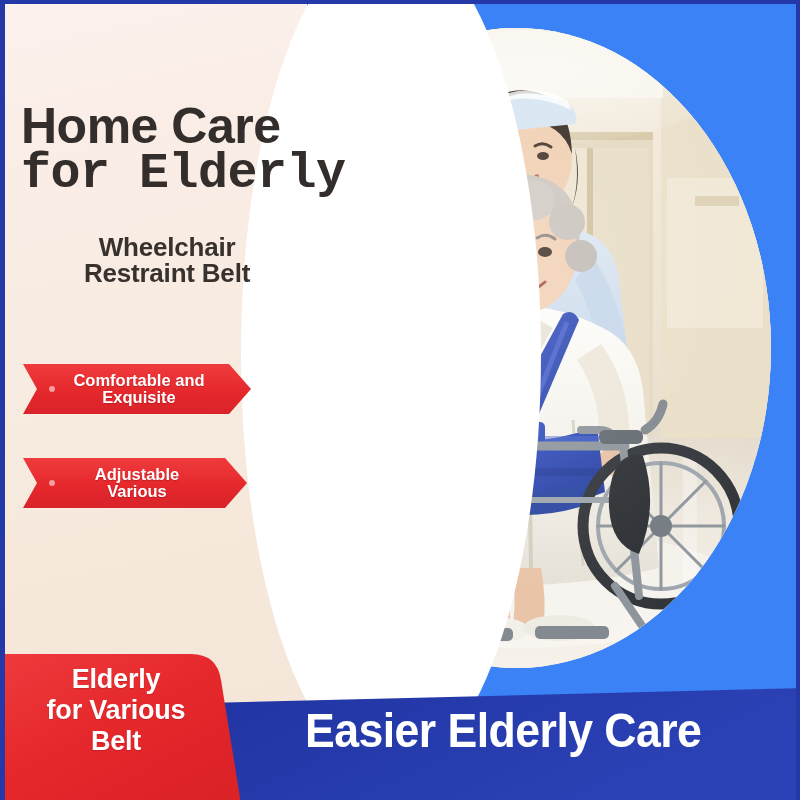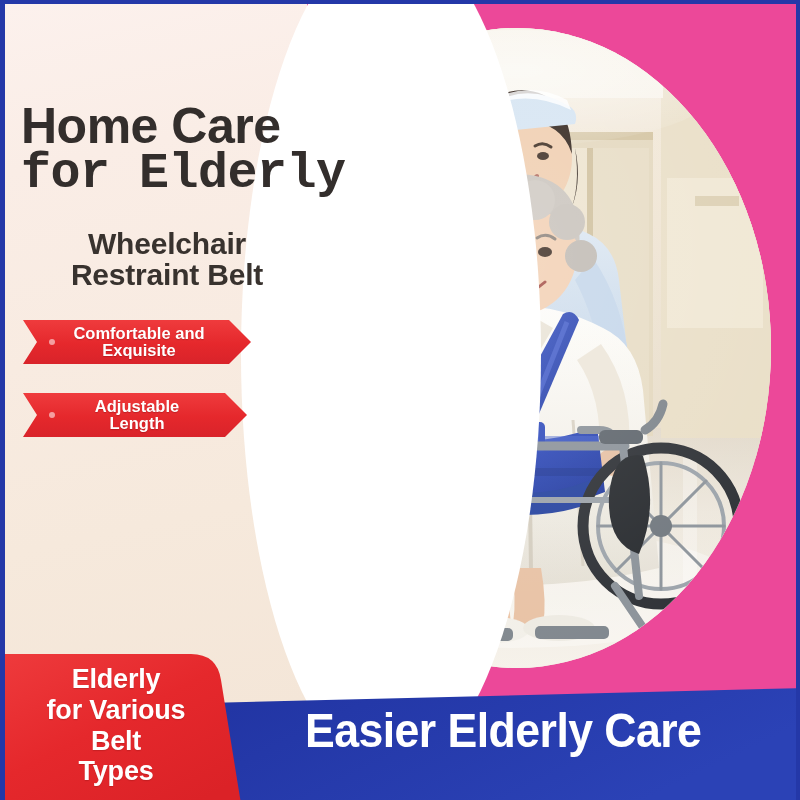--- a/index.html
+++ b/index.html
@@ -8,21 +8,21 @@
     font-family:"Liberation Sans","DejaVu Sans",sans-serif;
     -webkit-font-smoothing:antialiased;
   }
 
   
   #ad{
     position:relative;
     width:800px;
     height:800px;
     overflow:hidden;
-    background:#ec4899;
+    background:#3b82f6;
     box-sizing:border-box;
     border-left:5px solid #2438A8;
     border-top:4px solid #2438A8;
     border-right:4px solid #2438A8;
     border-bottom:0;
   }
 
   
   .left-panel{
     position:absolute;
@@ -63,58 +63,59 @@
     color:#332E2C;
     font-weight:bold;
     font-size:50px;
     line-height:0.96;
     letter-spacing:-0.5px;
   }
   .headline .l2{display:block;font-family:Liberation Mono, monospace;}
 
   .subhead{
     position:absolute;
-    left:22px; top:200px;
+    left:22px; top:208px;
     width:280px;
     z-index:6;
     color:#38322E;
     font-weight:bold;
-    font-size:30px;
+    font-size:26px;
     line-height:1.03;
     letter-spacing:-0.2px;
     text-align:center;
   }
   .subhead .s2{display:block;text-align:center;}
 
   
   .features{
     position:absolute;
     left:18px; top:316px;
     z-index:6;
   }
   .ribbon{
     position:relative;
-    height:44px;
+    height:50px;
     margin-bottom:29px;
     background:linear-gradient(180deg,#EF3B3D 0%,#E5282C 55%,#D9232A 100%);
     color:#FFFFFF;
     display:flex;
     align-items:center;
     justify-content:center;
     box-sizing:border-box;
     padding-left:30px;
     padding-right:26px;
     font-weight:bold;
     font-size:16.5px;
     line-height:1.06;
     text-align:center;
     text-shadow:0 1px 1px rgba(120,10,12,.35);
     filter:drop-shadow(0 1px 1px rgba(80,0,0,.18));
     -webkit-clip-path:polygon(0 0, 100% 0, 100% 50%, 100% 100%, 0 100%, 14px 50%);
     clip-path:polygon(0 0, calc(100% - 22px) 0, 100% 50%, calc(100% - 22px) 100%, 0 100%, 14px 50%);
+    margin-top:44px;
   }
   .ribbon:nth-child(1){width:228px;}
   .ribbon:nth-child(2){width:224px;}
   .ribbon:nth-child(3){width:212px;}
   .ribbon .dot{
     position:absolute;
     left:26px; top:50%;
     width:6px;height:6px;margin-top:-3px;
     border-radius:50%;
     background:rgba(255,255,255,.55);
@@ -388,21 +389,21 @@
         <span>Comfortable and</span><br>
         <span>Exquisite</span>
       </span>
     </div>
 
 
     <div class="ribbon">
       <span class="dot"></span>
       <span class="rtxt">
         <span>Adjustable</span><br>
-        <span>Length</span>
+        <span>Various</span>
       </span>
     </div>
 
   </div>
 
   <div class="blue-band">
     <svg viewBox="0 0 800 160" preserveAspectRatio="none" aria-hidden="true">
       <defs>
         <linearGradient id="blueG" x1="0" y1="0" x2="1" y2="0.3">
           <stop offset="0%" stop-color="#1E2F9C"></stop>
@@ -426,16 +427,15 @@
         </linearGradient>
       </defs>
       <path d="M0 0 L186 0 Q212 0 216 26 L236 150 L0 150 Z" fill="url(#redG)"></path>
     </svg>
   </div>
 
   <div class="wedge-text">
     <span>Elderly</span>
     <span>for Various</span>
     <span>Belt</span>
-    <span>Types</span>
   </div>
 
 </div>
 
 </body></html>

